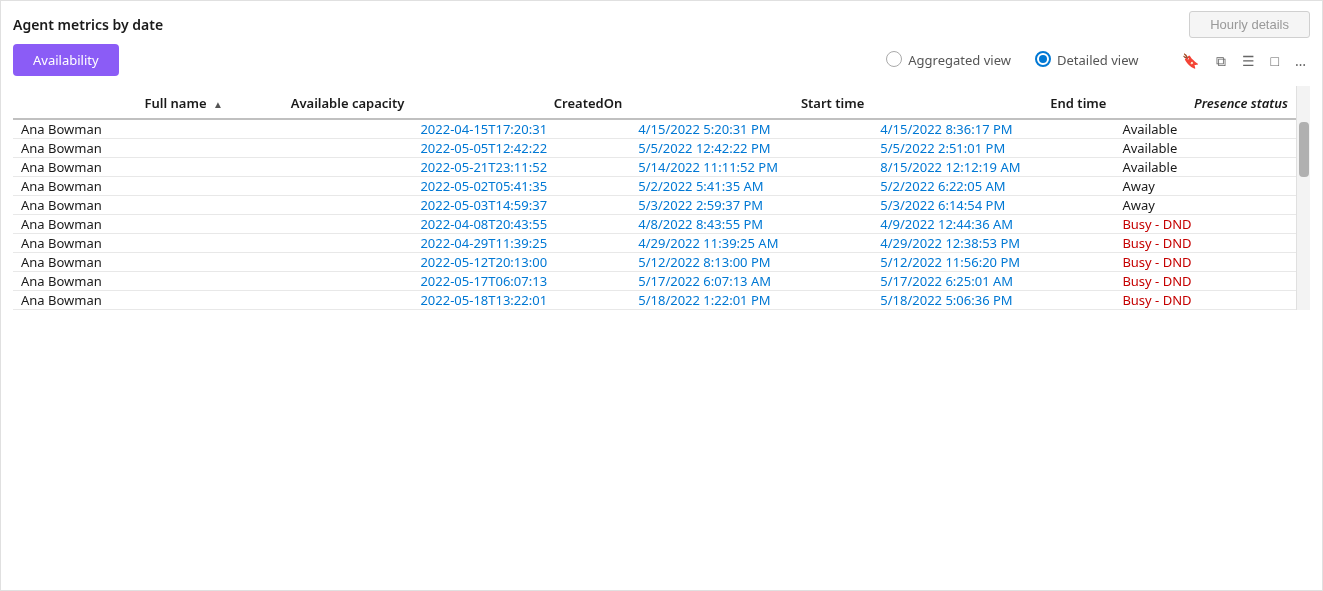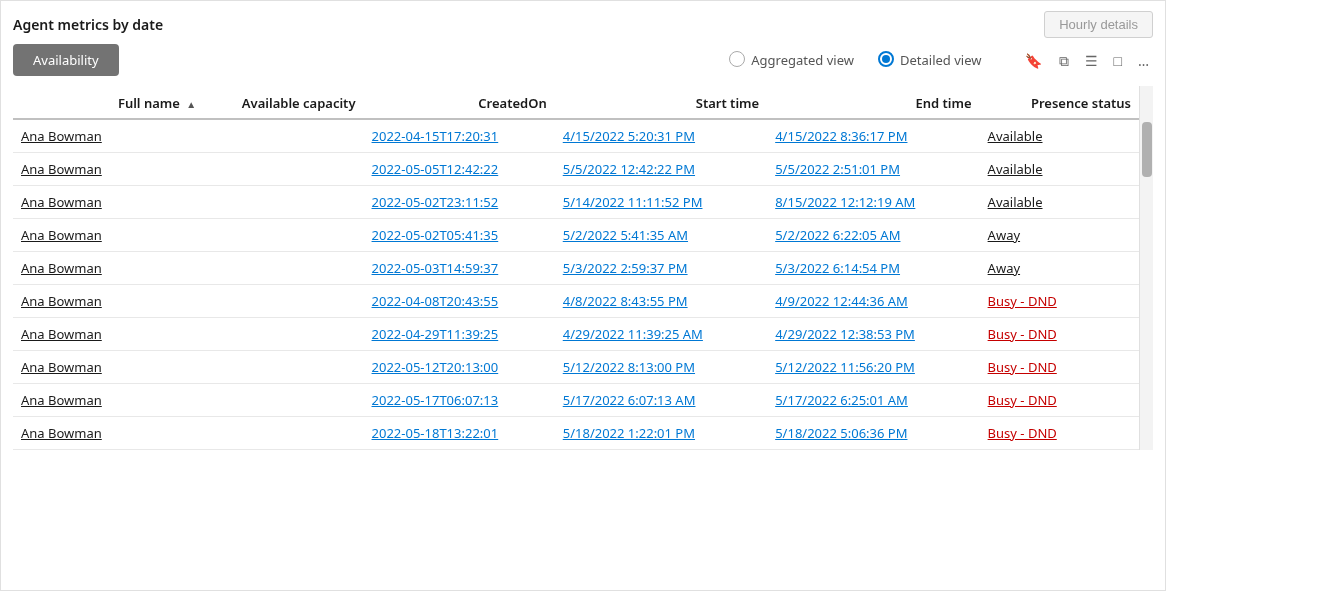--- a/index.html
+++ b/index.html
@@ -3,21 +3,21 @@
   <meta charset="utf-8">
   <style>
     * { box-sizing: border-box; margin: 0; padding: 0; }
     body {
       font-family: 'Segoe UI', system-ui, sans-serif;
       font-size: 13px;
       background: #fff;
       color: #1a1a1a;
     }
     .page-container {
-      width: 1166px;
+      width: 1323px;
       min-height: 591px;
       background: #fff;
       border: 1px solid #e0e0e0;
       display: flex;
       flex-direction: column;
     }
     .header-row {
       padding: 10px 12px 0 12px;
       display: flex;
       align-items: center;
@@ -25,41 +25,41 @@
     }
     .page-title {
       font-size: 14px;
       font-weight: 600;
       color: #1a1a1a;
     }
     .hourly-details-btn {
       background: #f5f5f5;
       border: 1px solid #d0d0d0;
       border-radius: 3px;
-      padding: 5px 14px;
+      padding: 5px 20px;
       font-size: 13px;
       color: #999;
       cursor: not-allowed;
     }
     .tabs-row {
       display: flex;
       align-items: center;
       padding: 6px 12px 0 12px;
       gap: 0;
     }
     .tab {
       padding: 7px 20px;
       font-size: 13px;
       color: #555;
       cursor: pointer;
       border-bottom: 2px solid transparent;
       white-space: nowrap;
     }
     .tab.active {
-      background: #737373;
+      background: #8b5cf6;
       color: #fff;
       border-radius: 4px;
       border-bottom: none;
     }
     .view-options {
       display: flex;
       align-items: center;
       gap: 24px;
       margin-left: auto;
       margin-right: 40px;
@@ -125,44 +125,43 @@
     .sort-icon {
       display: inline-block;
       margin-left: 3px;
       font-size: 10px;
       color: #555;
     }
     tbody tr {
       border-bottom: 1px solid #e8e8e8;
     }
     tbody tr td {
-      padding: 7px 8px;
+      padding: 0 8px;
       font-size: 13px;
       color: #1a1a1a;
       white-space: nowrap;
-      text-decoration: underline;
     }
     .cell-blue {
       color: #0078d4;
     }
     .cell-away {
       color: #1a1a1a;
     }
     .cell-dnd {
       color: #c50000;
     }
     .cell-available {
       color: #1a1a1a;
     }
     .col-fullname { width: 180px; }
     .col-avail { width: 150px; }
     .col-createdon { width: 180px; }
     .col-start { width: 200px; }
     .col-end { width: 200px; margin-left: 31px; }
-    .col-presence { width: 150px; }
+    .col-presence { width: 150px; font-style: italic; }
   </style>
 </head>
 <body>
 
 <div class="page-container">
 
   <div class="header-row">
     <span class="page-title">Agent metrics by date</span>
     <button class="hourly-details-btn">Hourly details</button>
   </div>
@@ -229,21 +228,21 @@
     <td>Ana Bowman</td>
     <td></td>
     <td class="cell-blue">2022-05-05T12:42:22</td>
     <td class="cell-blue">5/5/2022 12:42:22 PM</td>
     <td class="cell-blue">5/5/2022 2:51:01 PM</td>
     <td class="cell-available">Available</td>
   </tr>
             <tr>
     <td>Ana Bowman</td>
     <td></td>
-    <td class="cell-blue">2022-05-02T23:11:52</td>
+    <td class="cell-blue">2022-05-21T23:11:52</td>
     <td class="cell-blue">5/14/2022 11:11:52 PM</td>
     <td class="cell-blue">8/15/2022 12:12:19 AM</td>
     <td class="cell-available">Available</td>
   </tr>
             <tr>
     <td>Ana Bowman</td>
     <td></td>
     <td class="cell-blue">2022-05-02T05:41:35</td>
     <td class="cell-blue">5/2/2022 5:41:35 AM</td>
     <td class="cell-blue">5/2/2022 6:22:05 AM</td>

